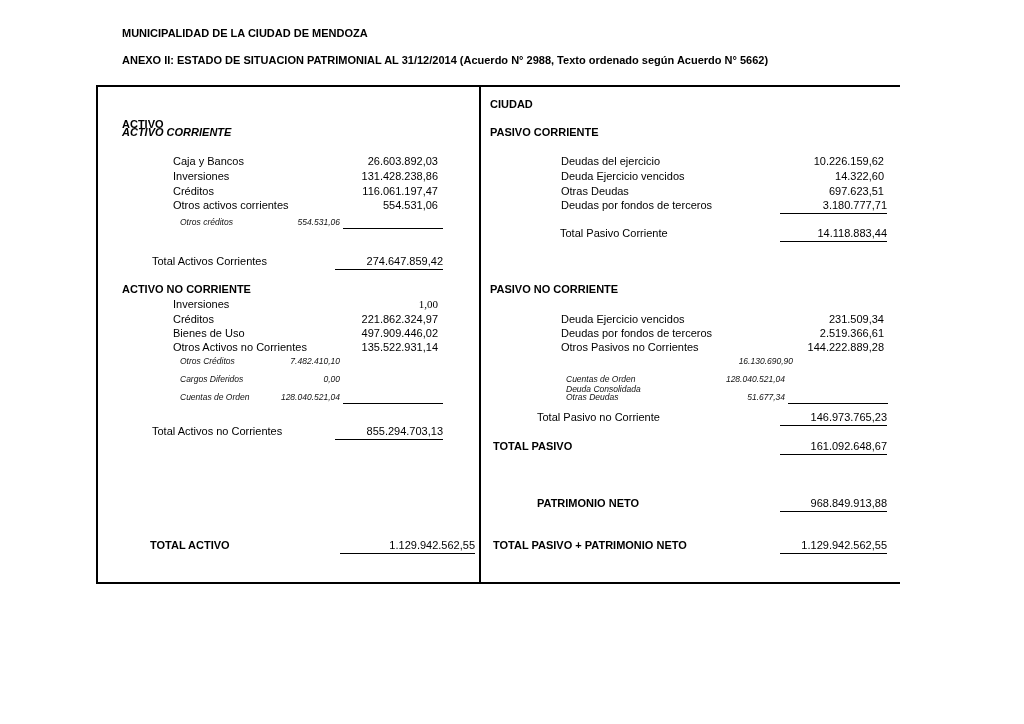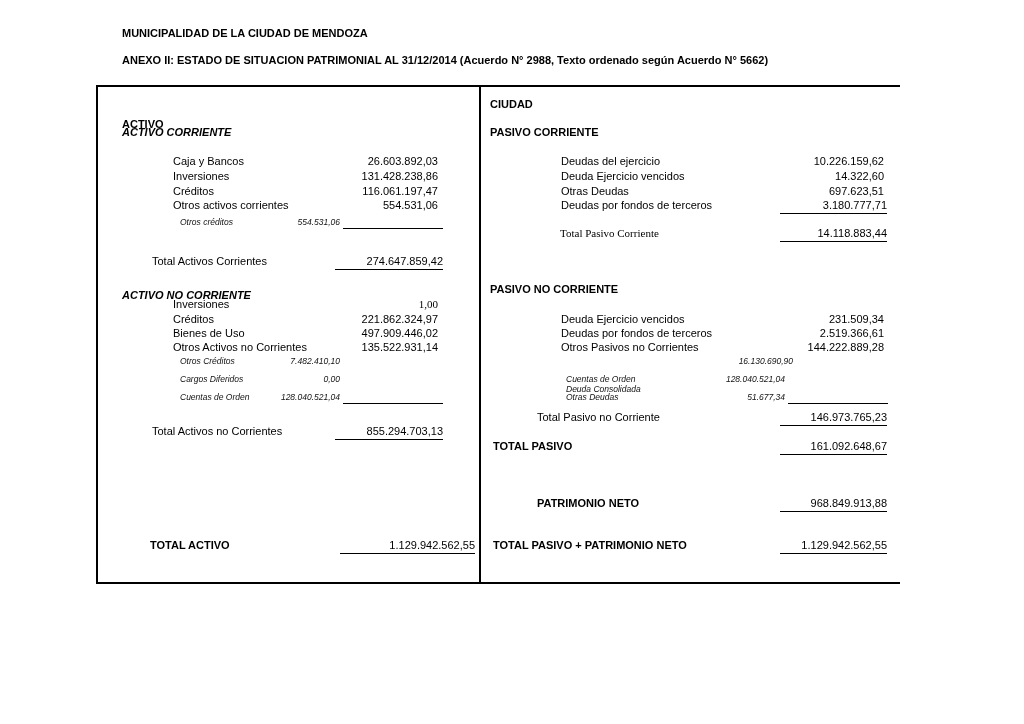--- a/index.html
+++ b/index.html
@@ -50,21 +50,21 @@
   <div class="abs t" style="left:173px;top:199px;">Otros activos corrientes</div>
   <div class="abs t num" style="left:240px;top:199px;width:198px;">554.531,06</div>
 
   <div class="abs it" style="left:180px;top:217px;">Otros créditos</div>
   <div class="abs it num" style="left:245px;top:217px;width:95px;">554.531,06</div>
   <div class="abs hline" style="left:343px;top:228px;width:100px;"></div>
 
   <div class="abs t" style="left:152px;top:255px;">Total Activos Corrientes</div>
   <div class="abs t num u" style="left:335px;top:255px;width:108px;">274.647.859,42</div>
 
-  <div class="abs t b" style="left:122px;top:289px;font-style:italic;">ACTIVO NO CORRIENTE</div>
+  <div class="abs t b" style="left:122px;top:283px;">ACTIVO NO CORRIENTE</div>
 
   <div class="abs t" style="left:173px;top:298px;">Inversiones</div>
   <div class="abs t num" style="left:240px;top:298px;width:198px;font-family:Liberation Serif, serif;">1,00</div>
   <div class="abs t" style="left:173px;top:313px;">Créditos</div>
   <div class="abs t num" style="left:240px;top:313px;width:198px;">221.862.324,97</div>
   <div class="abs t" style="left:173px;top:327px;">Bienes de Uso</div>
   <div class="abs t num" style="left:240px;top:327px;width:198px;">497.909.446,02</div>
   <div class="abs t" style="left:173px;top:341px;">Otros Activos no Corrientes</div>
   <div class="abs t num" style="left:240px;top:341px;width:198px;">135.522.931,14</div>
 
@@ -87,21 +87,21 @@
 
   <div class="abs t" style="left:561px;top:155px;">Deudas del ejercicio</div>
   <div class="abs t num" style="left:684px;top:155px;width:200px;">10.226.159,62</div>
   <div class="abs t" style="left:561px;top:170px;">Deuda Ejercicio vencidos</div>
   <div class="abs t num" style="left:684px;top:170px;width:200px;">14.322,60</div>
   <div class="abs t" style="left:561px;top:185px;">Otras Deudas</div>
   <div class="abs t num" style="left:684px;top:185px;width:200px;">697.623,51</div>
   <div class="abs t" style="left:561px;top:199px;">Deudas por fondos de terceros</div>
   <div class="abs t num u" style="left:780px;top:199px;width:107px;">3.180.777,71</div>
 
-  <div class="abs t" style="left:560px;top:227px;font-family:Liberation Serif, serif;">Total Pasivo Corriente</div>
+  <div class="abs t" style="left:560px;top:227px;">Total Pasivo Corriente</div>
   <div class="abs t num u" style="left:780px;top:227px;width:107px;">14.118.883,44</div>
 
   <div class="abs t b" style="left:490px;top:283px;">PASIVO NO CORRIENTE</div>
 
   <div class="abs t" style="left:561px;top:313px;">Deuda Ejercicio vencidos</div>
   <div class="abs t num" style="left:684px;top:313px;width:200px;">231.509,34</div>
   <div class="abs t" style="left:561px;top:327px;">Deudas por fondos de terceros</div>
   <div class="abs t num" style="left:684px;top:327px;width:200px;">2.519.366,61</div>
   <div class="abs t" style="left:561px;top:341px;">Otros Pasivos no Corrientes</div>
   <div class="abs t num" style="left:684px;top:341px;width:200px;">144.222.889,28</div>

